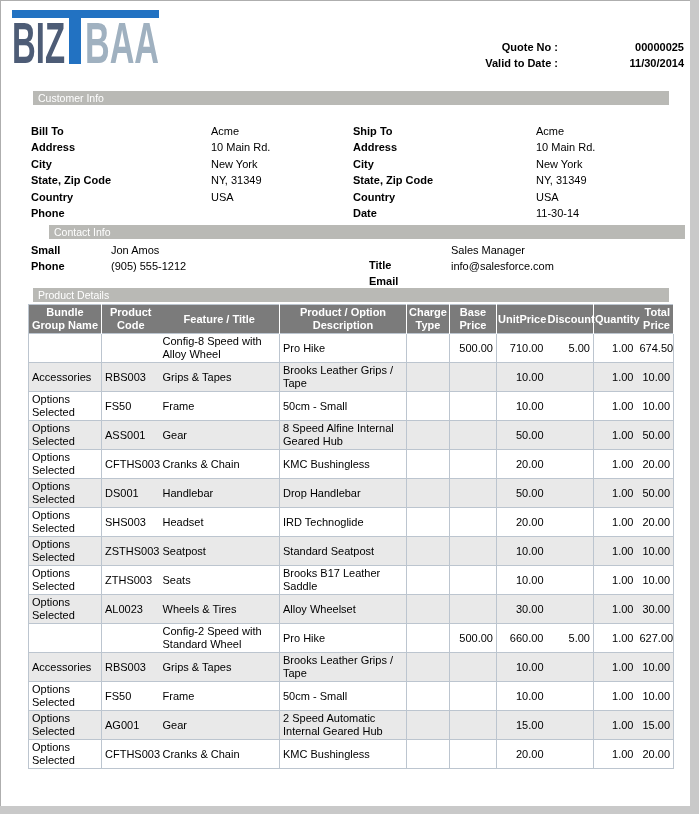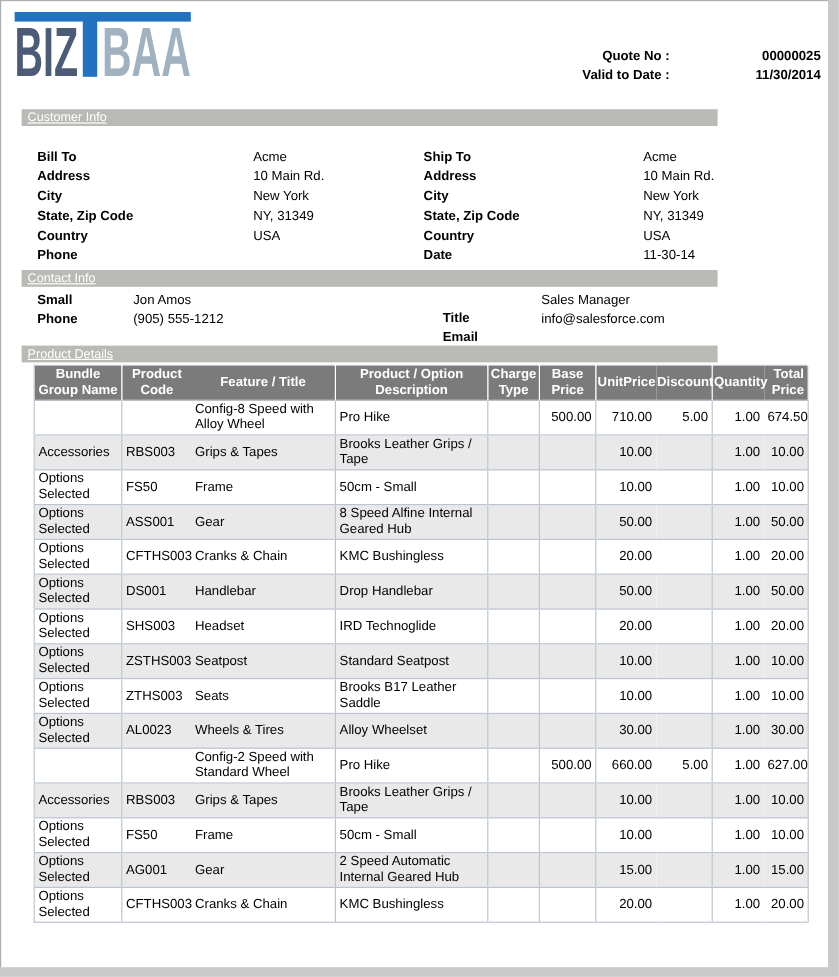--- a/index.html
+++ b/index.html
@@ -16,24 +16,24 @@
   .lg-left  { fill:var(--logo-dark,#4d5c76); }
   .lg-right { fill:var(--logo-light,#a0b1c0); }
 
   
   .quote-meta { position:absolute; left:380px; top:38px; width:303px; }
   .qrow { display:flex; height:16px; line-height:16px; font-size:11px; font-weight:bold; color:#000;justify-content:center; }
   .qlabel { width:177px; text-align:right; white-space:nowrap; }
   .qvalue { flex:1; text-align:right; white-space:nowrap; }
 
   
-  .section-bar { position:absolute; left:17px; width:580px; height:14px; background:var(--bar-bg,#b9b9b5);
-                 color:#ffffff; font-size:10.5px; line-height:14px; padding-left:5px;text-decoration:underline; }
+  .section-bar { position:absolute; left:32px; width:636px; height:14px; background:var(--bar-bg,#b9b9b5);
+                 color:#ffffff; font-size:10.5px; line-height:14px; padding-left:5px; }
   #bar-customer { top:90px; }
-  #bar-contact  { top:224px; }
+  #bar-contact  { top:224px;margin-left:16px; }
   #bar-product  { top:287px; }
 
   
   .info-grid { position:absolute; left:27px; width:660px; font-size:11px; color:#000; }
   #customer-grid { top:106px;margin-top:16px; }
   #contact-grid  { top:241px; }
   .info-row { position:relative; height:16.4px; line-height:16.4px; }
   .info-row span { position:absolute; top:0; white-space:nowrap; }
   .lbl { font-weight:bold; }
   #customer-grid .l1 { left:3px; }   #customer-grid .v1 { left:183px; }

